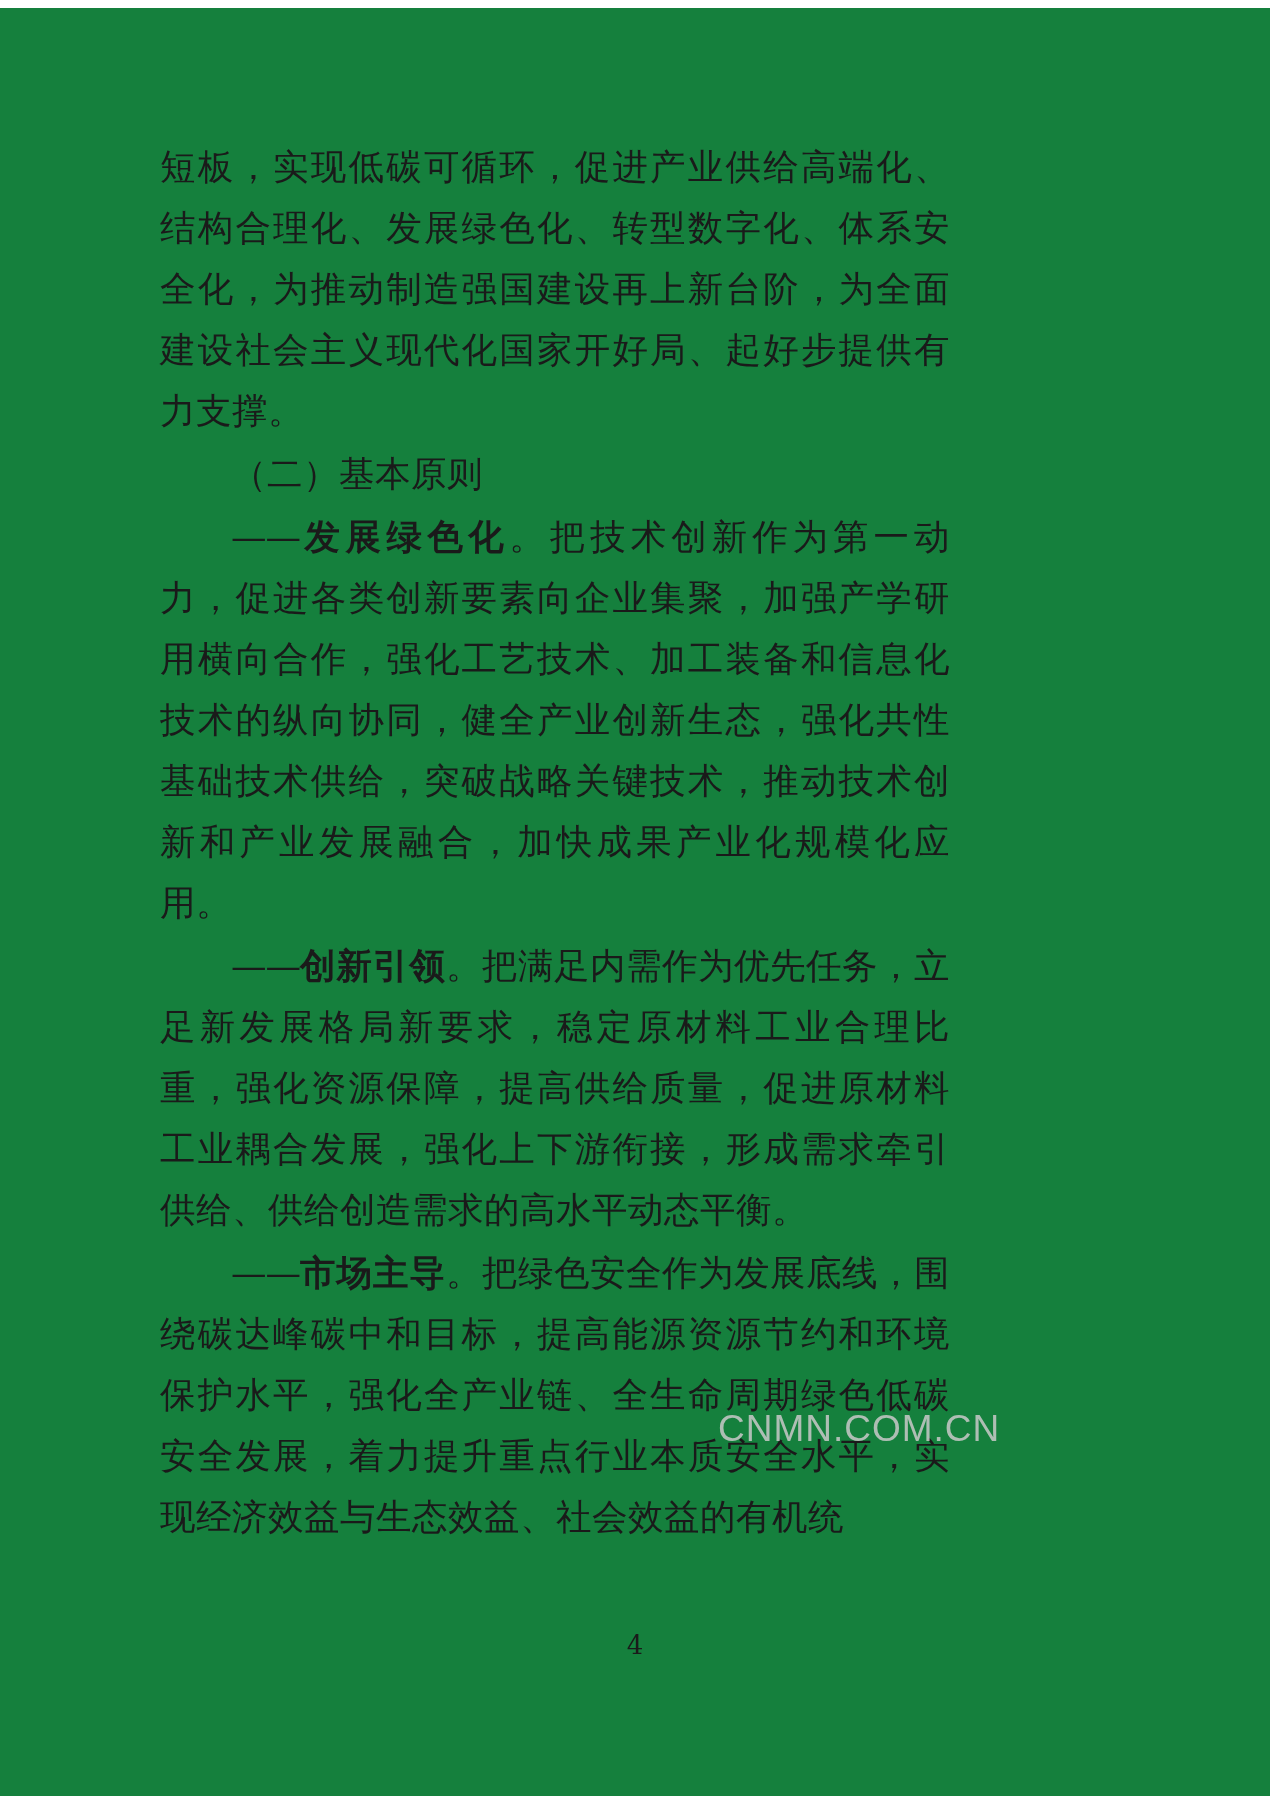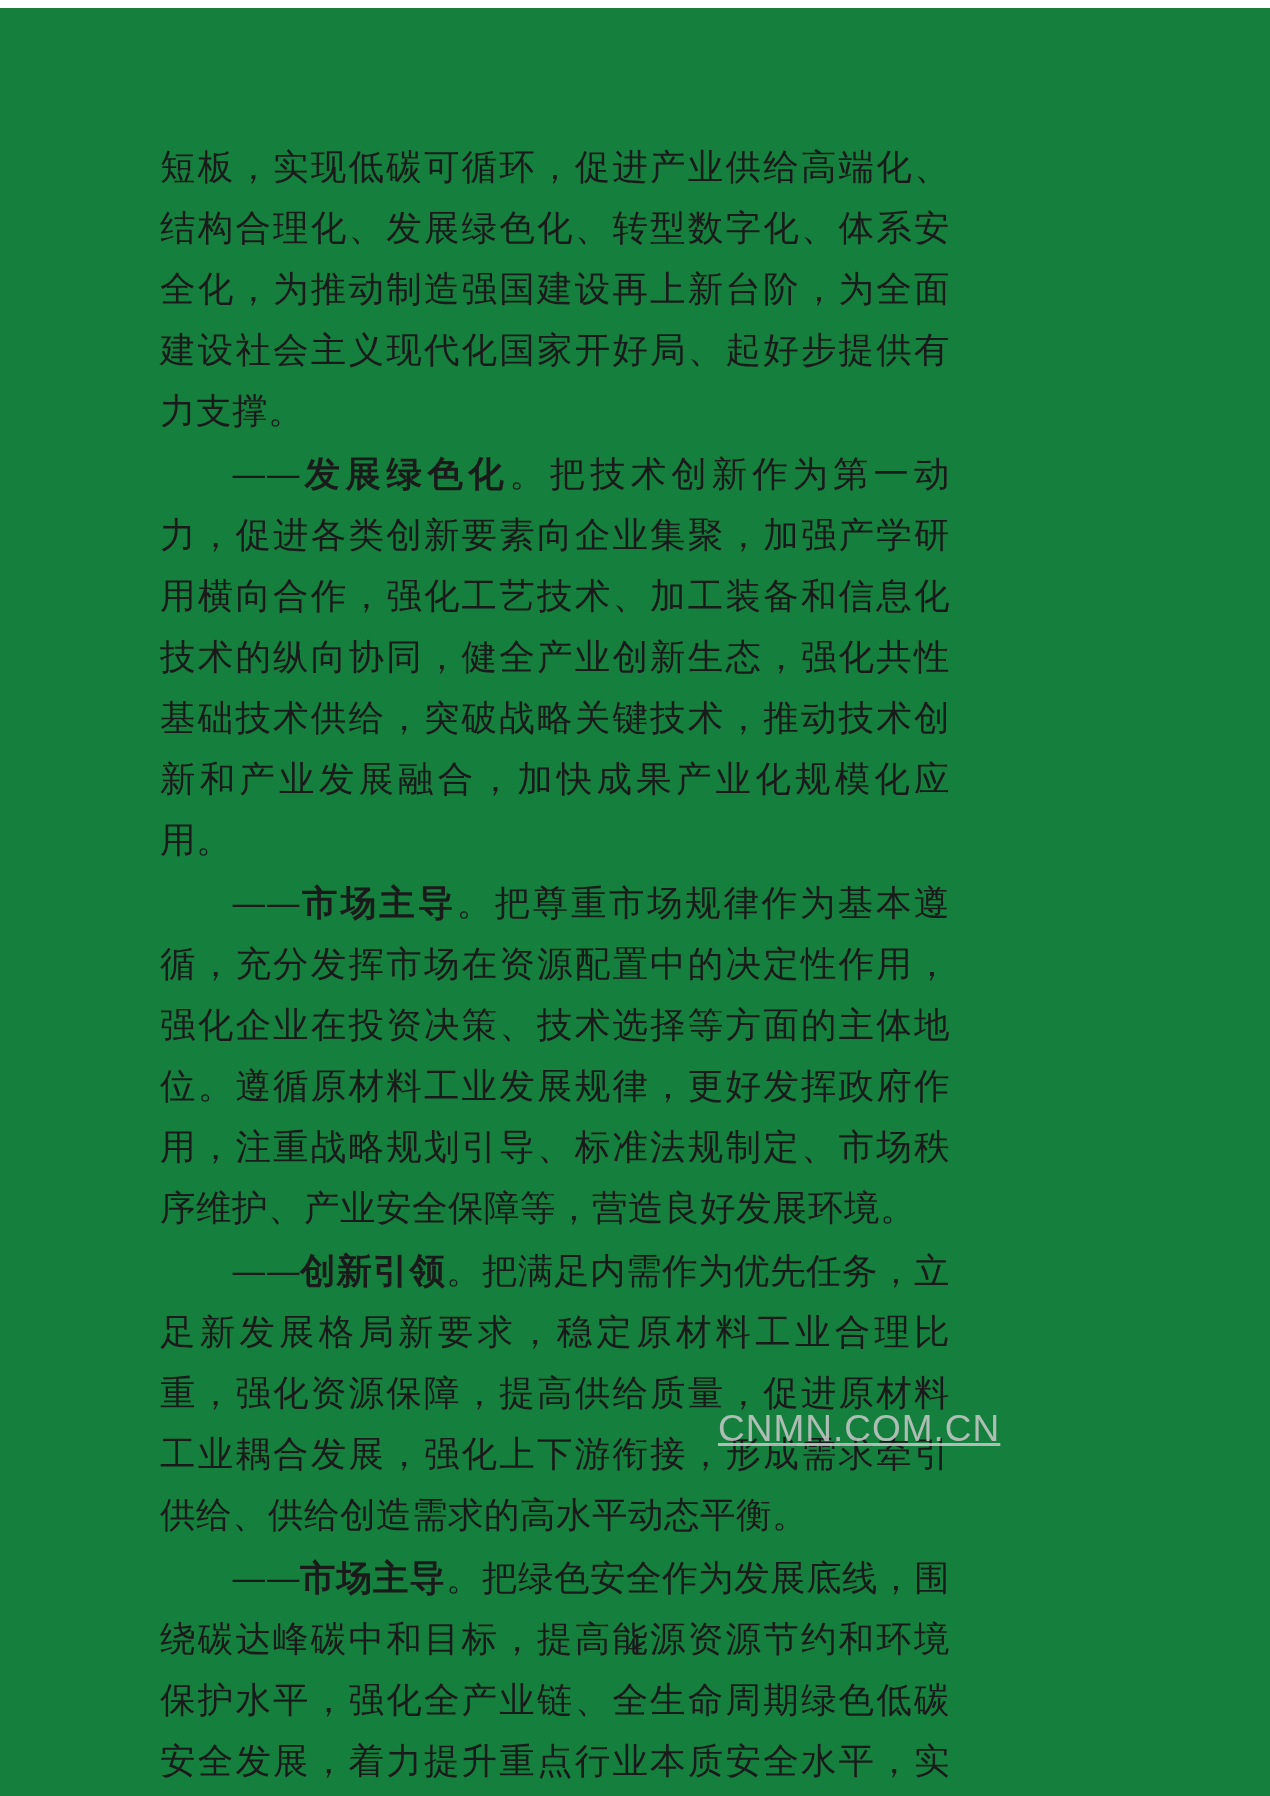--- a/index.html
+++ b/index.html
@@ -50,21 +50,20 @@
     position: absolute;
     left: 718px;
     top: 1400px;
     font-family: "Liberation Sans", sans-serif;
     font-size: 37px;
     letter-spacing: 1px;
     color: #c9c9c9;
     opacity: 0.85;
     user-select: none;
     white-space: nowrap;
-    text-decoration: underline;
   }
   .page-number {
     position: absolute;
     left: 0;
     right: 0;
     top: 1622px;
     text-align: center;
     font-size: 26px;
     color: #1a1a1a;
     font-family: "DejaVu Serif", "Liberation Serif", serif;
@@ -72,24 +71,24 @@
 </style>
 </head>
 <body>
 
 <div class="page">
 
   <div class="content">
 
     <p class="para">短板，实现低碳可循环，促进产业供给高端化、结构合理化、发展绿色化、转型数字化、体系安全化，为推动制造强国建设再上新台阶，为全面建设社会主义现代化国家开好局、起好步提供有力支撑。</p>
 
+    <p class="para indent">（二）基本原则</p>
 
     <p class="para indent"><span class="dash">——</span><span class="lead">发展绿色化</span><span>。把技术创新作为第一动力，促进各类创新要素向企业集聚，加强产学研用横向合作，强化工艺技术、加工装备和信息化技术的纵向协同，健全产业创新生态，强化共性基础技术供给，突破战略关键技术，推动技术创新和产业发展融合，加快成果产业化规模化应用。</span></p>
 
-    <p class="para indent"><span class="dash">——</span><span class="lead">市场主导</span><span>。把尊重市场规律作为基本遵循，充分发挥市场在资源配置中的决定性作用，强化企业在投资决策、技术选择等方面的主体地位。遵循原材料工业发展规律，更好发挥政府作用，注重战略规划引导、标准法规制定、市场秩序维护、产业安全保障等，营造良好发展环境。</span></p>
 
     <p class="para indent"><span class="dash">——</span><span class="lead">创新引领</span><span>。把满足内需作为优先任务，立足新发展格局新要求，稳定原材料工业合理比重，强化资源保障，提高供给质量，促进原材料工业耦合发展，强化上下游衔接，形成需求牵引供给、供给创造需求的高水平动态平衡。</span></p>
 
     <p class="para indent"><span class="dash">——</span><span class="lead">市场主导</span><span>。把绿色安全作为发展底线，围绕碳达峰碳中和目标，提高能源资源节约和环境保护水平，强化全产业链、全生命周期绿色低碳安全发展，着力提升重点行业本质安全水平，实现经济效益与生态效益、社会效益的有机统</span></p>
 
   </div>
 
   <div class="watermark">CNMN.COM.CN</div>
 
   <div class="page-number">4</div>

